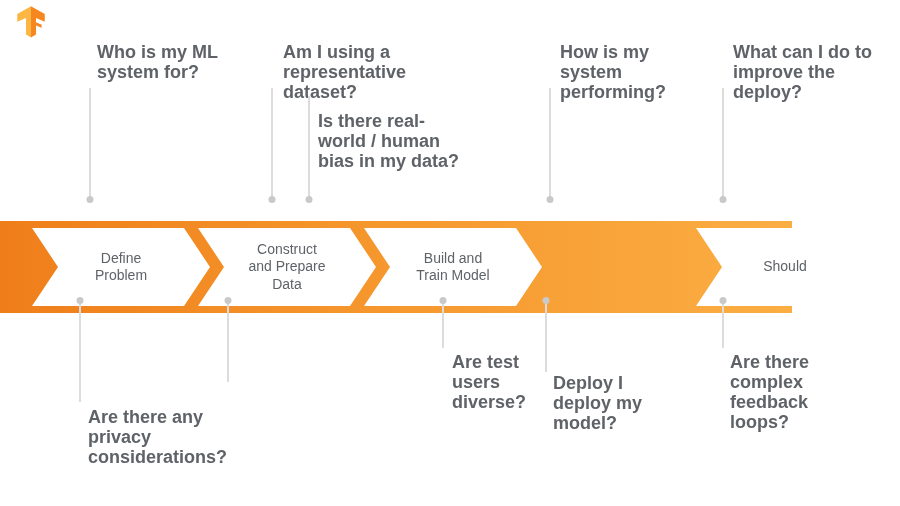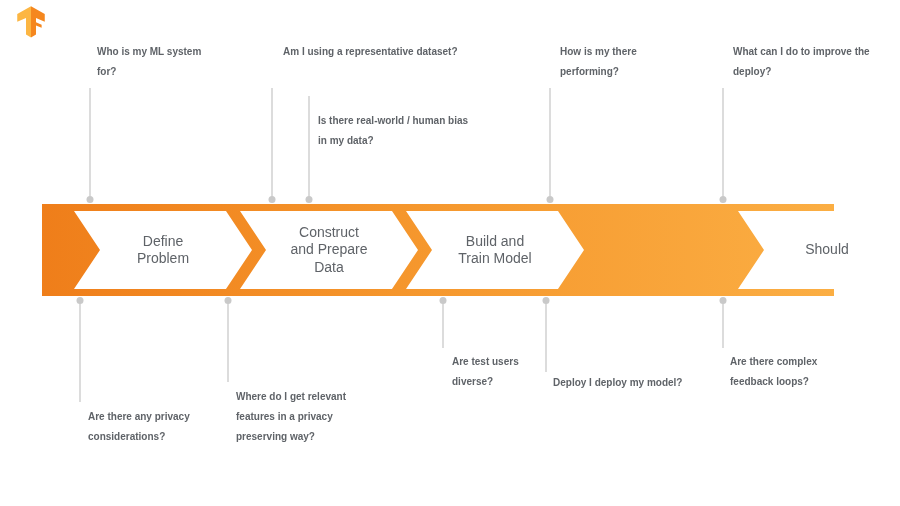--- a/index.html
+++ b/index.html
@@ -4,23 +4,22 @@
 <style>
   html,body{margin:0;padding:0;background:#ffffff;}
   .page{
     position:relative;width:900px;height:506px;overflow:hidden;
     font-family:"Liberation Sans", sans-serif;background:#ffffff;
   }
   
   .logo{position:absolute;left:16px;top:6px;width:30px;height:33px;}
   
   .band{
-    position:absolute;left:0;top:204px;width:792px;height:92px;
+    position:absolute;left:0;top:221px;width:792px;height:92px;
     background:linear-gradient(90deg,#EF7E1A 0%,#F5962C 45%,#FBAE43 100%);
-    margin-left:42px;
   }
   .chevron{
     position:absolute;top:7px;height:78px;width:178px;background:#ffffff;
     clip-path:polygon(0% 0%, calc(100% - 26px) 0%, 100% 50%, calc(100% - 26px) 100%, 0% 100%, 26px 50%);
     display:flex;align-items:center;justify-content:center;
   }
   .chevron .lbl{
     max-width:86px;text-align:center;color:#5F6368;font-size:14px;line-height:1.25;
   }
   .s1{left:32px}.s2{left:198px}.s3{left:364px}.s4{left:530px}.s5{left:696px}
@@ -37,21 +36,21 @@
   .ct3{left:308px;top:96px;height:104px}
   .ct4{left:549px;top:88px;height:112px}
   .ct5{left:722px;top:88px;height:112px}
   .cb1{left:79px;top:300px;height:102px}
   .cb2{left:227px;top:300px;height:82px}
   .cb3{left:442px;top:300px;height:48px}
   .cb4{left:545px;top:300px;height:72px}
   .cb5{left:722px;top:300px;height:48px}
   
   .q{
-    position:absolute;color:#5F6368;font-weight:700;font-size:10px;line-height:20px;
+    position:absolute;color:#5F6368;font-weight:700;font-size:18px;line-height:20px;
   }
   .tq1{left:97px;top:42px;width:125px}
   .tq2{left:283px;top:42px;width:190px}
   .tq3{left:318px;top:111px;width:155px}
   .tq4{left:560px;top:42px;width:135px}
   .tq5{left:733px;top:42px;width:158px}
   .bq1{left:88px;top:407px;width:135px}
   .bq2{left:236px;top:387px;width:140px}
   .bq3{left:452px;top:352px;width:75px}
   .bq4{left:410px;top:434px;width:200px}
@@ -64,21 +63,21 @@
 <div class="page">
 
   <svg class="logo" viewBox="0 0 24 26" aria-hidden="true">
     <polygon points="12,0 1,6.2 1,12.4 8,9.4 8,22.6 12,25" fill="#FCB643"></polygon>
     <polygon points="12,0 23,6.2 23,12.4 16,9.4 16,12.8 20.5,14.7 20.5,17.2 16,15.3 16,22.6 12,25" fill="#F5871E"></polygon>
   </svg>
 
   <div class="q tq1">Who is my ML system for?</div>
   <div class="q tq2">Am I using a representative dataset?</div>
   <div class="q tq3">Is there real-world / human bias in my data?</div>
-  <div class="q tq4">How is my there performing?</div>
+  <div class="q tq4">How is my system performing?</div>
   <div class="q tq5">What can I do to improve the deploy?</div>
 
   <div class="conn top ct1">
       <div class="dot"></div>
     </div>
   <div class="conn top ct2">
       <div class="dot"></div>
     </div>
   <div class="conn top ct3">
       <div class="dot"></div>
@@ -115,18 +114,17 @@
       <div class="dot"></div>
     </div>
   <div class="conn bottom cb4">
       <div class="dot"></div>
     </div>
   <div class="conn bottom cb5">
       <div class="dot"></div>
     </div>
 
   <div class="q bq1">Are there any privacy considerations?</div>
-  <div class="q bq2">Where do I get relevant features in a privacy preserving way?</div>
   <div class="q bq3">Are test users diverse?</div>
   <div class="q bq5">Deploy I deploy my model?</div>
   <div class="q bq6">Are there complex feedback loops?</div>
 
 </div>
 
 </body></html>

